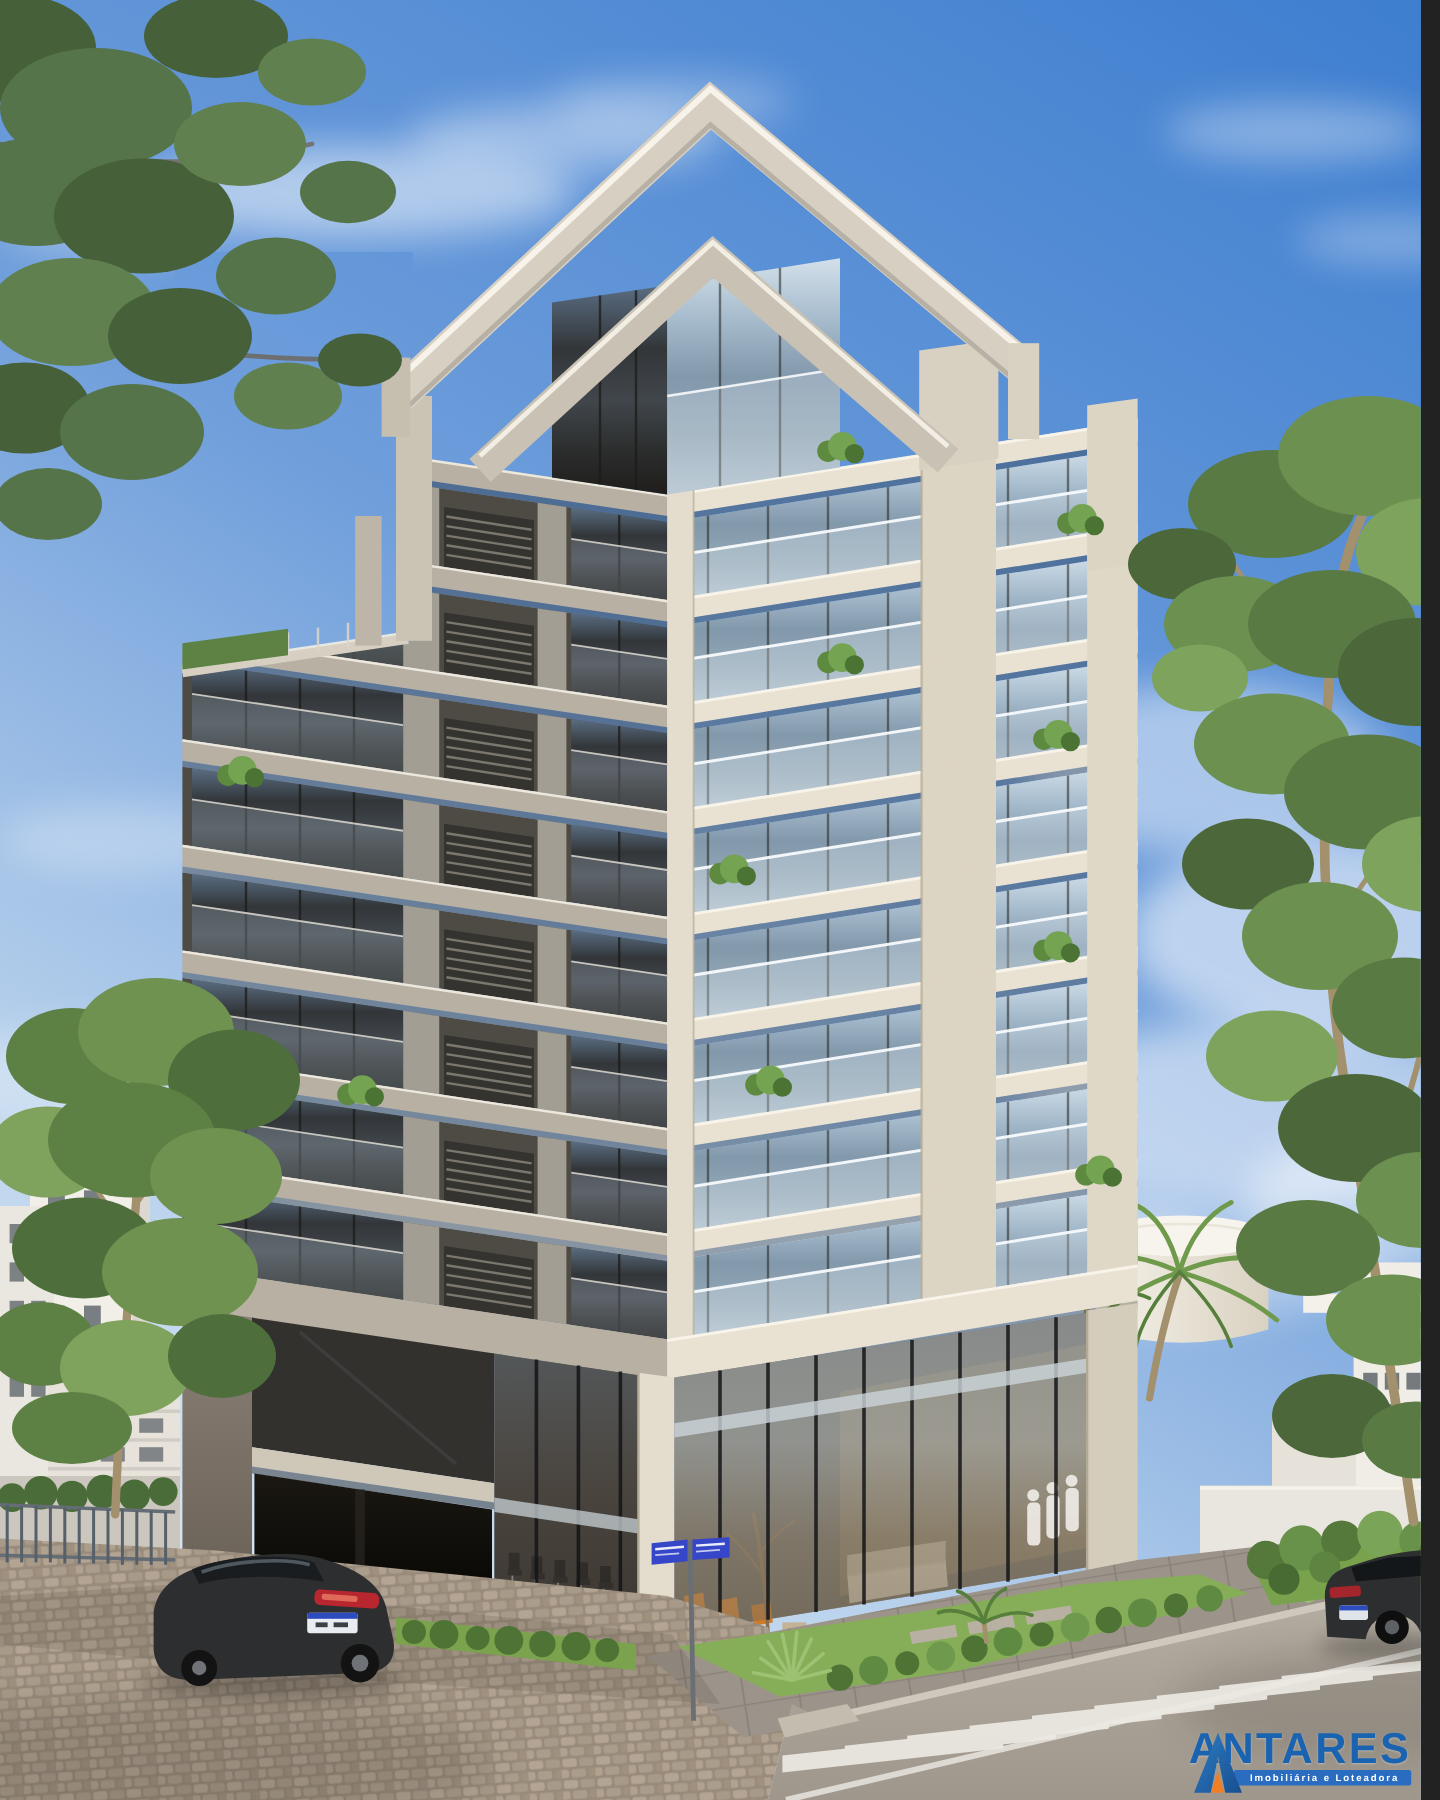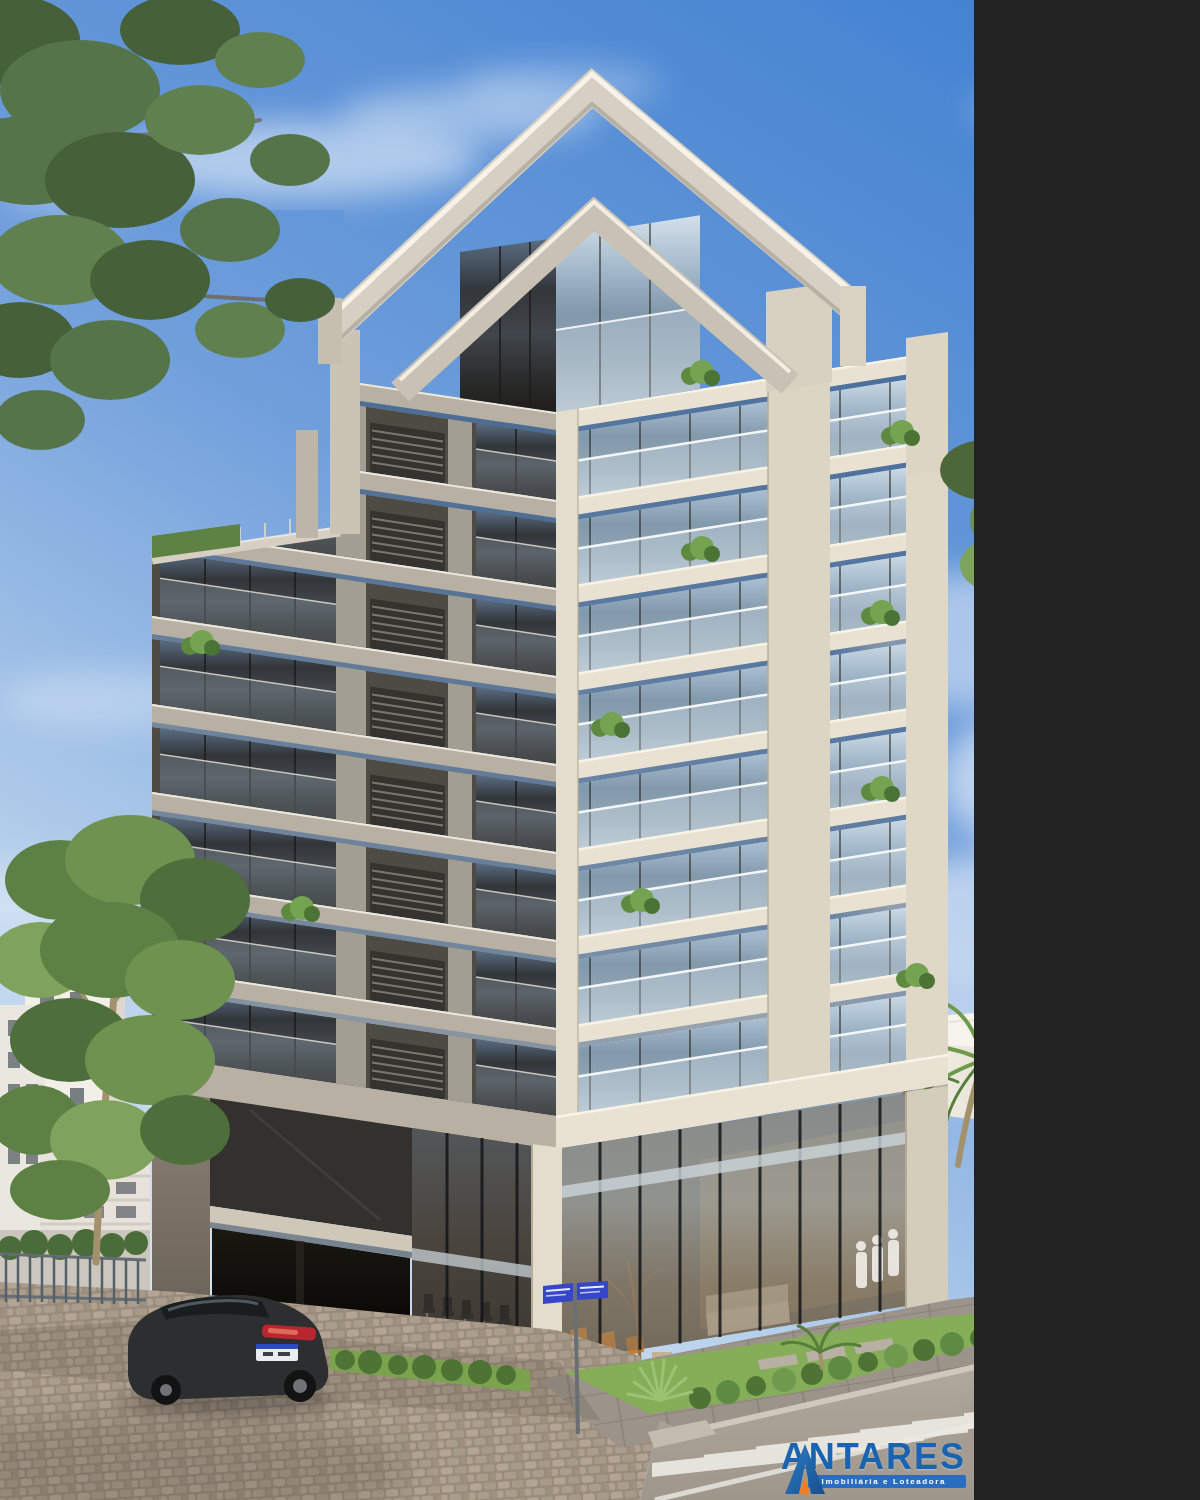--- a/index.html
+++ b/index.html
@@ -1,16 +1,16 @@
 <!DOCTYPE html>
 <html style="--sky-top: #3f7fd0; --sky-mid: #6f9edb; --sky-horizon: #e4eef6; --cloud: #ffffff; --concrete-light: #e9e2d2; --concrete-mid: #b7b0a3; --concrete-dark: #4e4b45; --pier-light: #e4ddcd; --glass-dark: #323639; --glass-light: #a7bccd; --green-dark: #4d7434; --green-mid: #6c9050; --green-light: #86a85e; --cobble: #ab9d8c; --asphalt: #a7a096; --sidewalk: #9c948a; --marking-white: #eceae3; --car-dark: #2d2e2f; --taillight: #b8272f; --sign-blue: #3646c8; --logo-blue: #1a63b0; --logo-orange: #f07f24; --logo-ribbon: #2a6cc0;"><head>
 <meta charset="utf-8">
 <style>
   html,body{margin:0;padding:0;background:#222;}
-  .stage{position:relative;width:974px;height:1500px;overflow:hidden;
+  .stage{position:relative;width:1184px;height:1500px;overflow:hidden;
          font-family:"Liberation Sans",sans-serif;background:var(--sky-top,#3f7fd0);}
   .stage svg{position:absolute;left:0;top:0;}
   
   .mulL{stroke:#1c1b19;stroke-width:2;opacity:.75}
   .mulR{stroke:#23251f;stroke-width:2;opacity:.55}
   .mulG{stroke:#141518;stroke-width:3;opacity:.85}
   .hl{stroke:#f6f2e8;stroke-width:2;opacity:.85}
   .post{stroke:#ded7c8;stroke-width:2;opacity:.85}
   .louv{stroke:#8d887e;stroke-width:2;opacity:.8}
   .branch{stroke:#a3906c;fill:none;stroke-linecap:round}
@@ -19,21 +19,21 @@
   .frond2{stroke:#577f3c;fill:none;stroke-linecap:round;stroke-width:3}
   .agave{stroke:#9cc273;stroke-linecap:round;fill:none;stroke-width:3}
   .chairleg{stroke:#c9cbcd;stroke-width:1.5}
   
   .logo{position:absolute;right:8px;bottom:12px;display:flex;align-items:flex-end;gap:7px;z-index:5;}
   .logo .mark{width:48px;height:56px;flex:0 0 auto;}
   .logo .wordblock{display:flex;flex-direction:column;align-items:flex-end;}
   .logo .word{font-size:36px;font-weight:bold;letter-spacing:2px;line-height:.85;
               color:var(--logo-blue,#1a63b0);text-shadow:0 1px 2px rgba(255,255,255,.35);}
   .logo .ribbon{margin-top:2px;background:var(--logo-ribbon,#2a6cc0);color:#fff;
-                font-size:8px;font-weight:bold;letter-spacing:1.6px;padding:2px 20px 2px 14px;
+                font-size:8px;font-weight:bold;letter-spacing:1.6px;padding:2px 10px 2px 14px;
                 border-radius:2px;white-space:nowrap;}
 </style>
 </head>
 <body>
 
 <div class="stage">
 <svg width="1200" height="1500" viewBox="0 0 1200 1500">
   <defs>
     <linearGradient id="skyGrad" gradientUnits="userSpaceOnUse" x1="1150" y1="0" x2="250" y2="1500">
       <stop offset="0" style="stop-color:var(--sky-top,#3f7fd0)"></stop>

